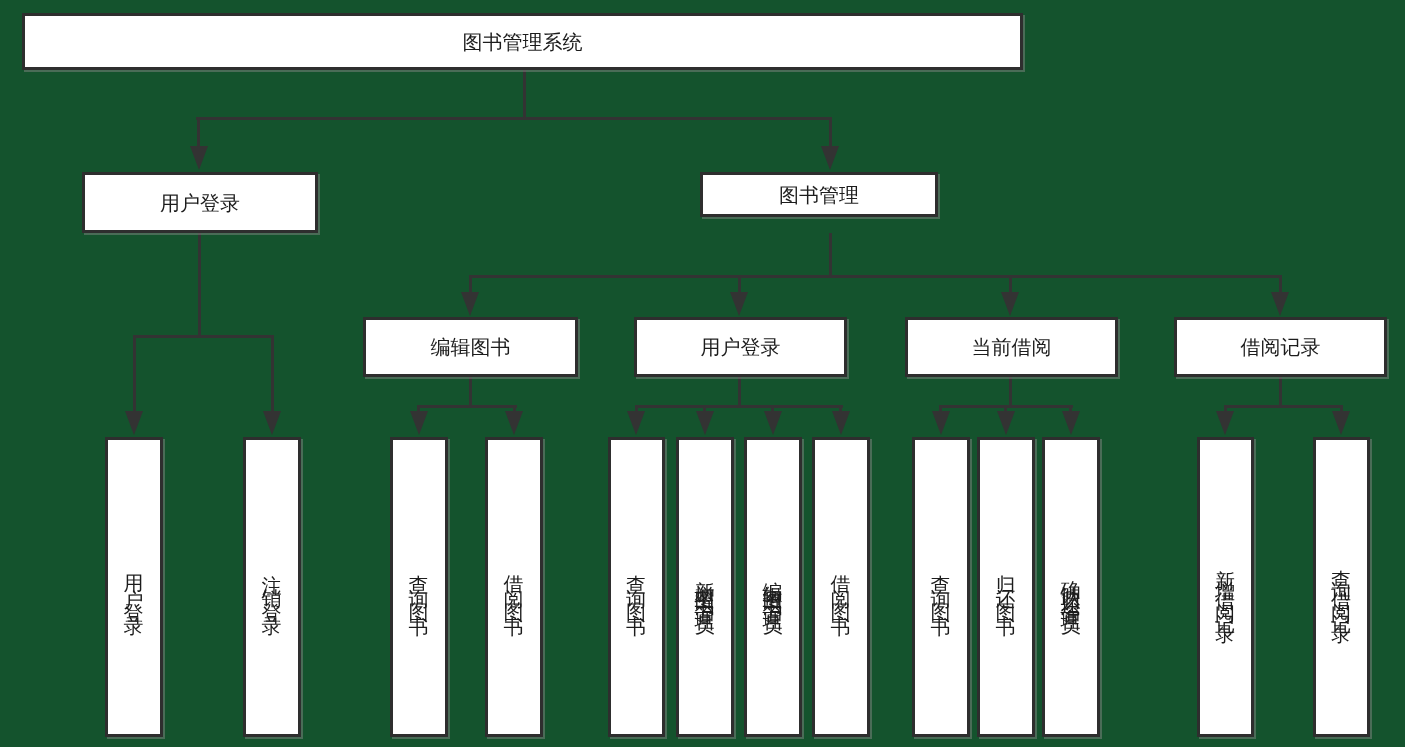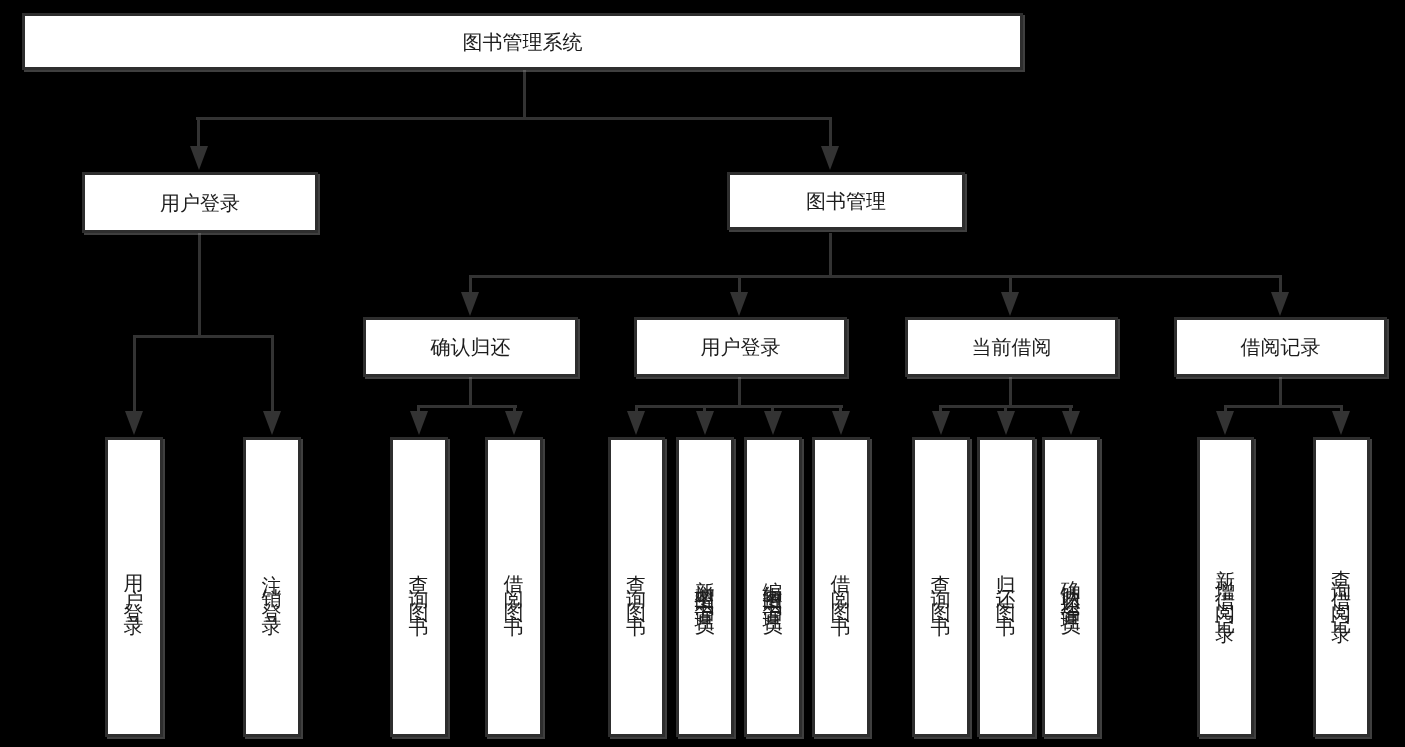--- a/index.html
+++ b/index.html
@@ -1,17 +1,17 @@
 <!DOCTYPE html>
 <html><head>
 <meta charset="utf-8">
 <style>
   html,body{margin:0;padding:0;background:#fff;}
   #canvas{
-    position:relative;width:1405px;height:747px;background:#000000;overflow:hidden;
+    position:relative;width:1405px;height:747px;background:#14532d;overflow:hidden;
     font-family:"Liberation Sans","DejaVu Sans",sans-serif;color:#1c1c1c;
   }
   .node{
     position:absolute;box-sizing:border-box;background:#fff;
     border:3px solid #2e2e2e;box-shadow:2px 2px 0 rgba(140,140,140,.45);
     display:flex;align-items:center;justify-content:center;
     font-size:20px;line-height:1;z-index:2;
   }
   .leaf span{
     writing-mode:vertical-rl;text-orientation:mixed;
@@ -45,21 +45,21 @@
   <div class="vl" style="left:523px;top:70px;height:50px"></div>
   <div class="hl" style="left:196px;top:117px;width:636px"></div>
   <div class="vl" style="left:197px;top:117px;height:32px"></div>
   <div class="vl" style="left:829px;top:117px;height:32px"></div>
   <div class="arrow" style="left:190px;top:146px"></div>
   <div class="arrow" style="left:821px;top:146px"></div>
 
   <div class="node" style="left:82px;top:172px;width:236px;height:61px">
     <span>用户登录</span>
   </div>
-  <div class="node" style="left:727px;top:172px;width:238px;height:58px">
+  <div class="node" style="left:700px;top:172px;width:238px;height:45px">
     <span>图书管理</span>
   </div>
 
   <div class="vl" style="left:198px;top:233px;height:104px"></div>
   <div class="hl" style="left:133px;top:335px;width:141px"></div>
   <div class="vl" style="left:133px;top:335px;height:78px"></div>
   <div class="vl" style="left:271px;top:335px;height:78px"></div>
   <div class="arrow" style="left:125px;top:411px"></div>
   <div class="arrow" style="left:263px;top:411px"></div>
 
@@ -68,21 +68,21 @@
   <div class="vl" style="left:469px;top:275px;height:20px"></div>
   <div class="vl" style="left:738px;top:275px;height:20px"></div>
   <div class="vl" style="left:1009px;top:275px;height:20px"></div>
   <div class="vl" style="left:1279px;top:275px;height:20px"></div>
   <div class="arrow" style="left:461px;top:292px"></div>
   <div class="arrow" style="left:730px;top:292px"></div>
   <div class="arrow" style="left:1001px;top:292px"></div>
   <div class="arrow" style="left:1271px;top:292px"></div>
 
   <div class="node" style="left:363px;top:317px;width:215px;height:60px">
-    <span>确认归还</span>
+    <span>编辑图书</span>
   </div>
   <div class="node" style="left:634px;top:317px;width:213px;height:60px">
     <span>用户登录</span>
   </div>
   <div class="node" style="left:905px;top:317px;width:213px;height:60px">
     <span>当前借阅</span>
   </div>
   <div class="node" style="left:1174px;top:317px;width:213px;height:60px">
     <span>借阅记录</span>
   </div>

